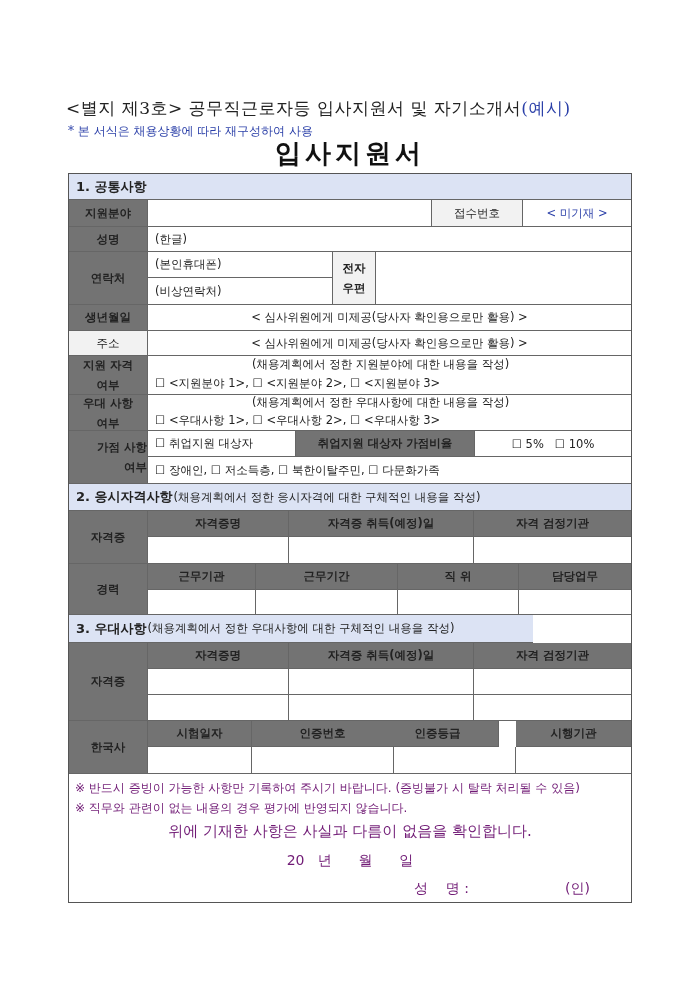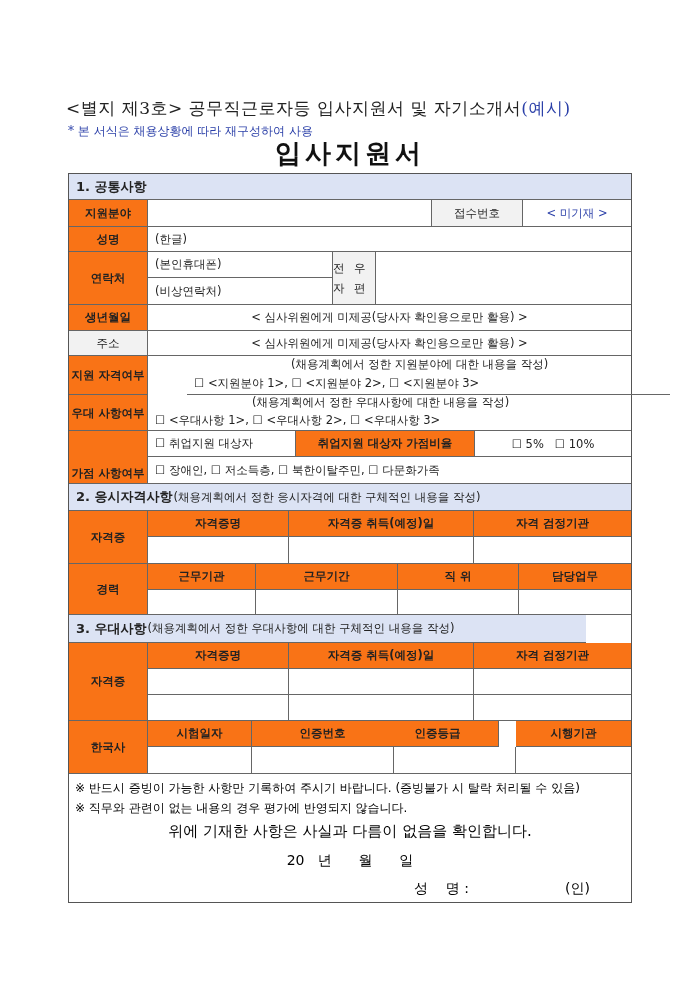--- a/index.html
+++ b/index.html
@@ -9,30 +9,30 @@
                font-family: "DejaVu Serif", serif; color: #222; letter-spacing: 0.5px; white-space: nowrap; text-align: center; }
   .top-title .ex { color: #2a3fa8; }
   .note { position: absolute; left: 68px; top: 123px; font-size: 12px;
           font-family: "DejaVu Serif", serif; color: #2a3fa8; white-space: nowrap; }
   .main-title { position: absolute; left: 0; width: 700px; top: 136px; text-align: center;
                 font-size: 26px; font-weight: bold; letter-spacing: 4px; color: #111; }
   .form { position: absolute; left: 68px; top: 173px; width: 564px; height: 730px;
           border: 1px solid #555; box-sizing: border-box; }
   .c { position: absolute; box-sizing: border-box; border-right: 1px solid #666; border-bottom: 1px solid #666;
        display: flex; align-items: center; justify-content: center; font-size: 11.5px; color: #222; overflow: hidden; }
-  .lbl { background: #f97316; font-weight: bold; }
+  .lbl { background: #737373; font-weight: bold; }
   .lbl2 { background: #f2f2f2; }
   .sec { background: #dce3f4; justify-content: flex-start; padding-left: 7px; font-size: 11.5px; border-right: none; }
   .sec b { font-size: 13px; margin-right: 1px; }
   .left { justify-content: flex-start; padding-left: 7px; }
   .blue { color: #2a3fa8; }
   .nr { border-right: none; }
-  .col { flex-direction: row; line-height: 20px; }
+  .col { flex-direction: column; line-height: 20px; font-weight: bold; }
   .stack { position: absolute; font-size: 11.5px; white-space: nowrap; }
-  .footer-line { position: absolute; font-size: 12px; white-space: nowrap; color: #000000; }
+  .footer-line { position: absolute; font-size: 12px; white-space: nowrap; color: #701a75; }
 </style>
 </head>
 <body>
 
 <div class="top-title">
   <span>&lt;별지 제3호&gt; 공무직근로자등 입사지원서 및 자기소개서</span><span class="ex">(예시)</span>
 </div>
 <div class="note">* 본 서식은 채용상황에 따라 재구성하여 사용</div>
 <div class="main-title">입사지원서</div>
 
@@ -62,21 +62,21 @@
   <div class="c lbl" style="left:0;top:131px;width:79px;height:26px;">생년월일</div>
   <div class="c nr" style="left:79px;top:131px;width:483px;height:26px;">&lt; 심사위원에게 미제공(당사자 확인용으로만 활용) &gt;</div>
 
   <div class="c lbl2" style="left:0;top:157px;width:79px;height:25px;">주소</div>
   <div class="c nr" style="left:79px;top:157px;width:483px;height:25px;">&lt; 심사위원에게 미제공(당사자 확인용으로만 활용) &gt;</div>
 
   <div class="c lbl col" style="left:0;top:182px;width:79px;height:39px;text-align:center;">
     <span>지원 자격</span>
     <span>여부</span>
   </div>
-  <div class="c nr" style="left:79px;top:182px;width:483px;height:39px;margin-left:39px;">
+  <div class="c nr" style="left:79px;top:182px;width:483px;height:39px;">
     <span class="stack" style="left:104px;top:1px;">(채용계획에서 정한 지원분야에 대한 내용을 작성)</span>
     <span class="stack" style="left:7px;top:20px;">☐ &lt;지원분야 1&gt;, ☐ &lt;지원분야 2&gt;, ☐ &lt;지원분야 3&gt;</span>
   </div>
 
   <div class="c lbl col" style="left:0;top:221px;width:79px;height:36px;">
     <span>우대 사항</span>
     <span>여부</span>
   </div>
   <div class="c nr" style="left:79px;top:221px;width:483px;height:36px;">
     <span class="stack" style="left:104px;top:0px;">(채용계획에서 정한 우대사항에 대한 내용을 작성)</span>
@@ -108,21 +108,21 @@
   <div class="c lbl" style="left:0;top:390px;width:79px;height:51px;">경력</div>
   <div class="c lbl" style="left:187px;top:390px;width:142px;height:26px;">근무기간</div>
   <div class="c lbl" style="left:79px;top:390px;width:108px;height:26px;">근무기관</div>
   <div class="c lbl" style="left:329px;top:390px;width:121px;height:26px;">직 위</div>
   <div class="c lbl nr" style="left:450px;top:390px;width:112px;height:26px;">담당업무</div>
   <div class="c" style="left:79px;top:416px;width:108px;height:25px;"></div>
   <div class="c" style="left:187px;top:416px;width:142px;height:25px;"></div>
   <div class="c" style="left:329px;top:416px;width:121px;height:25px;"></div>
   <div class="c nr" style="left:450px;top:416px;width:112px;height:25px;"></div>
 
-  <div class="c sec" style="left:0;top:441px;width:517px;height:28px;">
+  <div class="c sec" style="left:0;top:441px;width:464px;height:28px;">
     <b>3. 우대사항</b>
       <span>(채용계획에서 정한 우대사항에 대한 구체적인 내용을 작성)</span>
   </div>
 
   <div class="c lbl" style="left:0;top:469px;width:79px;height:78px;">자격증</div>
   <div class="c lbl" style="left:79px;top:469px;width:141px;height:26px;">자격증명</div>
   <div class="c lbl" style="left:220px;top:469px;width:185px;height:26px;">자격증 취득(예정)일</div>
   <div class="c lbl nr" style="left:405px;top:469px;width:157px;height:26px;">자격 검정기관</div>
   <div class="c" style="left:79px;top:495px;width:141px;height:26px;"></div>
   <div class="c" style="left:220px;top:495px;width:185px;height:26px;"></div>

